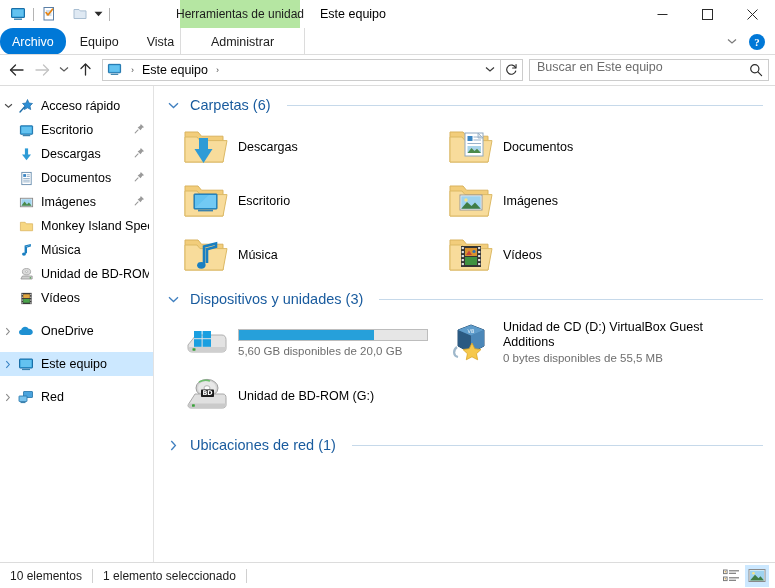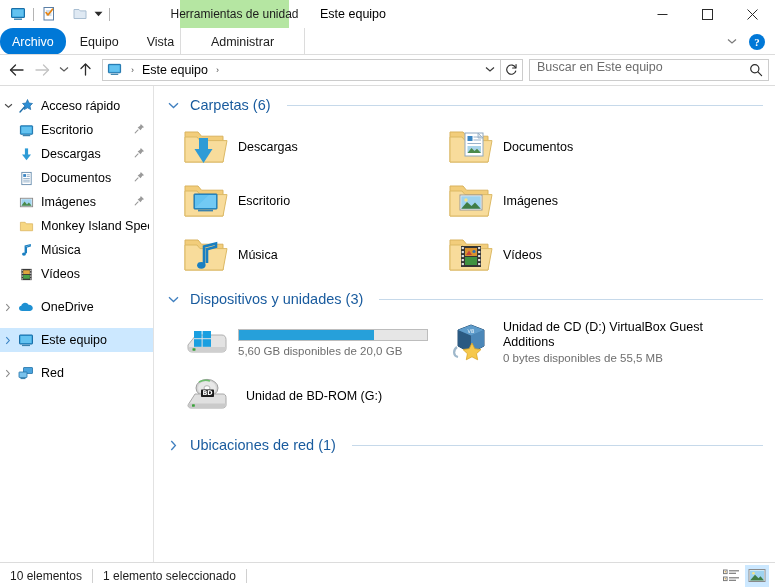--- a/index.html
+++ b/index.html
@@ -60,21 +60,21 @@
     display: flex;
     align-items: center;
     justify-content: center;
     font-size: 9px;
     color: #2b2b2b;
   }
   .ctx-tab-banner {
     position: absolute;
     left: 180px;
     top: 0px;
-    width: 109px;
+    width: 120px;
     height: 28px;
     background: #b5e6a2;
     display: flex;
     align-items: center;
     justify-content: center;
     font-size: 12px;
     color: #1c1c1c;
     white-space: nowrap;
   }
   .win-title {
@@ -708,20 +708,32 @@
         <div class="nav-indent"></div>
         <div class="nav-ico">
           <svg width="15" height="15" viewBox="0 0 16 16">
             <path d="M6.6 11.5 V3.2 L12 1.8 V3.3 L7.9 4.4 V11" fill="none" stroke="#1a7fc1" stroke-width="1.3"></path>
             <ellipse cx="5.3" cy="11.8" rx="2.1" ry="1.7" fill="#1a7fc1"></ellipse>
           </svg>
         </div>
         <div class="nav-label">Música</div>
       </div>
 
+      <div class="nav-item">
+        <div class="nav-indent"></div>
+        <div class="nav-ico">
+          <svg width="15" height="15" viewBox="0 0 16 16">
+            <ellipse cx="8" cy="5" rx="4.4" ry="3.4" fill="#dadada" stroke="#9a9a9a" stroke-width="0.8"></ellipse>
+            <ellipse cx="8" cy="5" rx="1.2" ry="0.9" fill="#ffffff" stroke="#9a9a9a" stroke-width="0.6"></ellipse>
+            <path d="M2 12.8 L3.6 9.6 H14 V12.8 Z" fill="#cfcfcf" stroke="#8f8f8f" stroke-width="0.8"></path>
+            <rect x="11.4" y="11" width="1.4" height="1.2" fill="#3ba33b"></rect>
+          </svg>
+        </div>
+        <div class="nav-label">Unidad de BD-ROM</div>
+      </div>
 
       <div class="nav-item">
         <div class="nav-indent"></div>
         <div class="nav-ico">
           <svg width="15" height="15" viewBox="0 0 16 16">
             <rect x="2.5" y="2" width="11" height="12" fill="#3a3a3a"></rect>
             <rect x="4.5" y="3.5" width="7" height="4" fill="#e0a540"></rect>
             <rect x="4.5" y="8.5" width="7" height="4" fill="#4aa34a"></rect>
             <rect x="2.9" y="3" width="1.1" height="1.4" fill="#dcdcdc"></rect>
             <rect x="2.9" y="6" width="1.1" height="1.4" fill="#dcdcdc"></rect>
@@ -950,21 +962,21 @@
               <path d="M10 27 C6 30 6 36 11 37" fill="none" stroke="#9fb8cb" stroke-width="2.2"></path>
               <path d="M21 25.5 L24.6 32.8 L32.6 33.8 L26.8 39.2 L28.3 47 L21 43.2 L13.7 47 L15.2 39.2 L9.4 33.8 L17.4 32.8 Z" fill="#f6c84c" stroke="#d8a324" stroke-width="1" transform="scale(0.78) translate(11,4)"></path>
             </svg>
           </div>
           <div class="drive-info">
             <div class="drive-name" style="max-width:205px;">Unidad de CD (D:) VirtualBox Guest Additions</div>
             <div class="drive-sub">0 bytes disponibles de 55,5 MB</div>
           </div>
         </div>
 
-        <div class="drive" style="margin-top:-2px;gap:8px;">
+        <div class="drive" style="margin-top:-2px;">
           <div class="drive-ico">
             <svg width="48" height="42" viewBox="0 0 48 42">
               <ellipse cx="25" cy="13" rx="11" ry="8.6" fill="#d6d6d6" stroke="#9d9d9d" stroke-width="1"></ellipse>
               <ellipse cx="25" cy="13" rx="9" ry="7" fill="#e8e8e8"></ellipse>
               <ellipse cx="25" cy="13" rx="3" ry="2.3" fill="#ffffff" stroke="#a5a5a5" stroke-width="0.8"></ellipse>
               <path d="M17 7 A11 8.6 0 0 1 28 6" fill="none" stroke="#6fbf6f" stroke-width="1.6"></path>
               <path d="M6 30 L13 19 H41 C43 19 44 20.5 44 22.5 V30 C44 31.8 42.6 33 40.6 33 H9 C7 33 6 31.8 6 30 Z" fill="#e0e0e0" stroke="#a8a8a8" stroke-width="1"></path>
               <path d="M6.5 28.6 H44 V30.2 C44 31.9 42.6 33 40.6 33 H9 C7 33 6.5 31.9 6.5 30.2 Z" fill="#cacaca"></path>
               <rect x="10" y="29.3" width="2.8" height="2.4" rx="0.4" fill="#3ba33b"></rect>
               <rect x="19" y="14.5" width="13" height="7.6" rx="0.8" fill="#1c1c1c"></rect>

